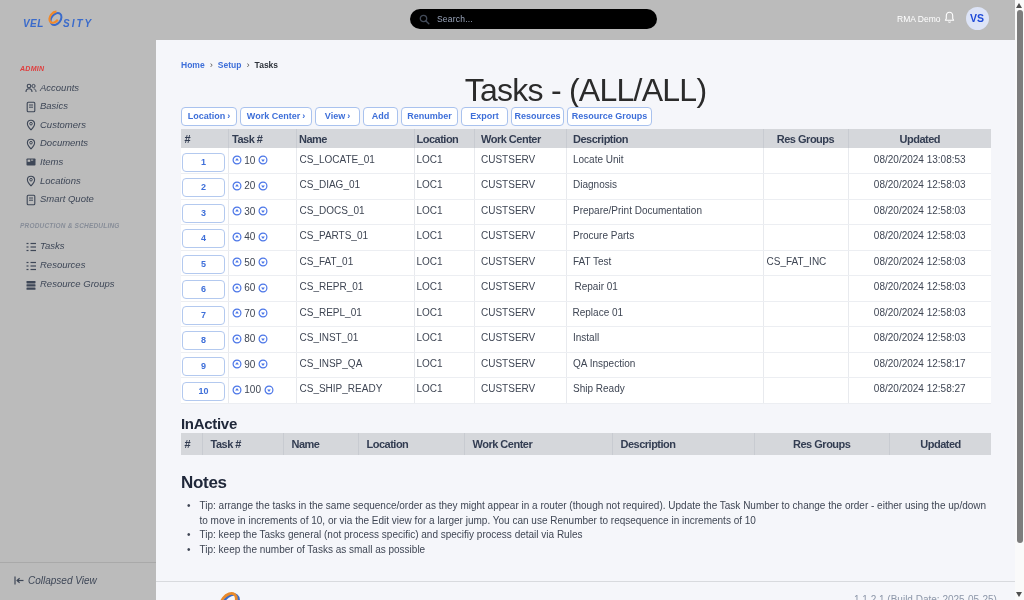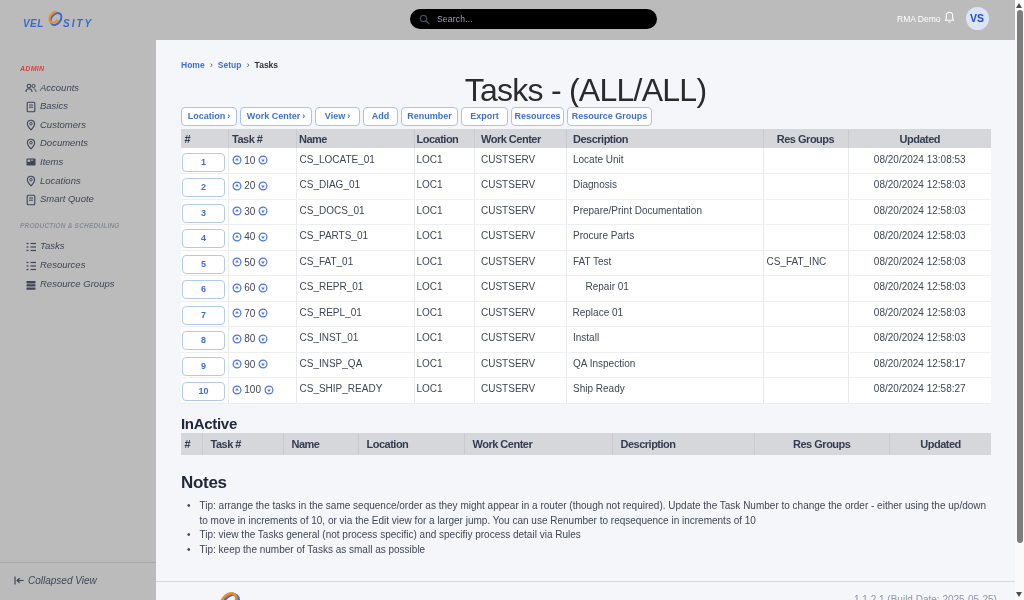--- a/index.html
+++ b/index.html
@@ -312,21 +312,21 @@
           <td class="tkc"><svg class="cicon" width="10" height="10" viewBox="0 0 10 10">
               <circle cx="5" cy="5" r="3.9" fill="none" stroke="#4b76e8" stroke-width="1.2"></circle>
               <path d="M5 3.1 L6.9 5.6 L3.1 5.6 Z" fill="#4b76e8"></path>
             </svg> 60 <svg class="cicon" width="10" height="10" viewBox="0 0 10 10">
               <circle cx="5" cy="5" r="3.9" fill="none" stroke="#4b76e8" stroke-width="1.2"></circle>
               <path d="M5 6.9 L3.1 4.4 L6.9 4.4 Z" fill="#4b76e8"></path>
             </svg></td>
           <td>CS_REPR_01</td>
           <td style="padding-left:2px;">LOC1</td>
           <td style="padding-left:6.5px;">CUSTSERV</td>
-          <td style="padding-left:19px;">Repair 01</td>
+          <td style="padding-left:8px;">Repair 01</td>
           <td></td>
           <td style="text-align:center;padding:0 0 3px 0;">08/20/2024 12:58:03</td>
         </tr>
     <tr>
           <td style="padding:0;"><span class="rowbtn">7</span></td>
           <td class="tkc"><svg class="cicon" width="10" height="10" viewBox="0 0 10 10">
               <circle cx="5" cy="5" r="3.9" fill="none" stroke="#4b76e8" stroke-width="1.2"></circle>
               <path d="M5 3.1 L6.9 5.6 L3.1 5.6 Z" fill="#4b76e8"></path>
             </svg> 70 <svg class="cicon" width="10" height="10" viewBox="0 0 10 10">
               <circle cx="5" cy="5" r="3.9" fill="none" stroke="#4b76e8" stroke-width="1.2"></circle>
@@ -412,21 +412,21 @@
           <th>Description</th>
           <th class="c">Res Groups</th>
           <th class="c">Updated</th>
         </tr>
   </tbody>
     </table>
 
   <div class="notes-h">Notes</div>
   <div class="notes">
     <div class="li">Tip: arrange the tasks in the same sequence/order as they might appear in a router (though not required). Update the Task Number to change the order - either using the up/down<br>to move in increments of 10, or via the Edit view for a larger jump. You can use Renumber to reqsequence in increments of 10</div>
-    <div class="li">Tip: view the Tasks general (not process specific) and specifiy process detail via Rules</div>
+    <div class="li">Tip: keep the Tasks general (not process specific) and specifiy process detail via Rules</div>
     <div class="li">Tip: keep the number of Tasks as small as possible</div>
   </div>
 
   <div class="footline"></div>
   <div class="ver">1.1.2.1 (Build Date: 2025-05-25)</div>
   <svg class="flogo" width="30" height="20" viewBox="0 0 30 20">
     <ellipse cx="15.5" cy="13.5" rx="6.8" ry="10" fill="none" stroke="#3a6bcb" stroke-width="2.6" transform="rotate(38 15.5 13.5)"></ellipse>
     <ellipse cx="13.5" cy="12" rx="6.5" ry="9.6" fill="none" stroke="#e98a2b" stroke-width="2.8" transform="rotate(38 13.5 12)"></ellipse>
   </svg>
 </div>

